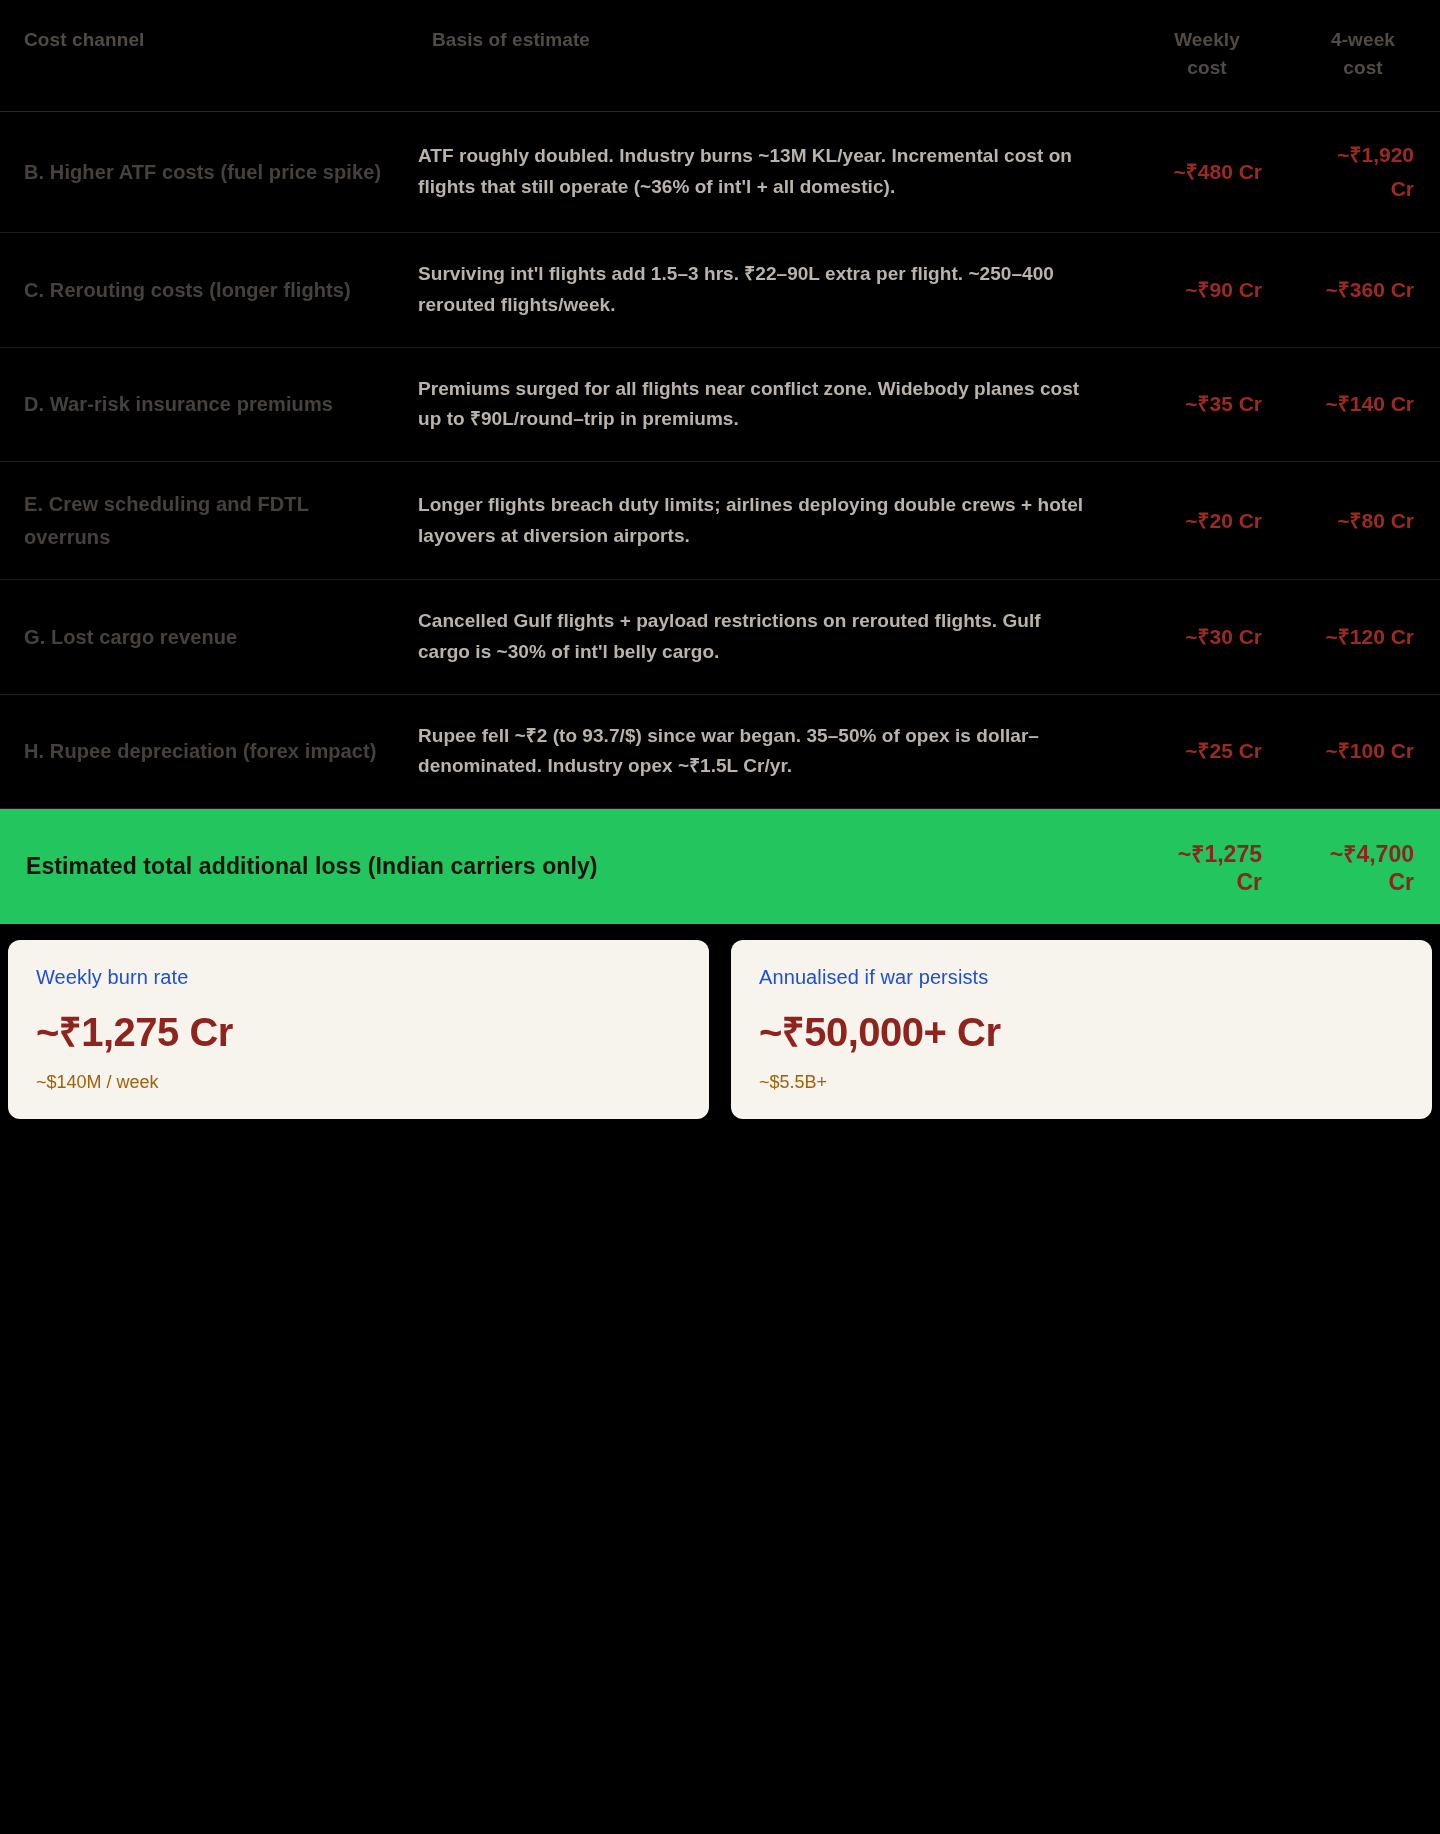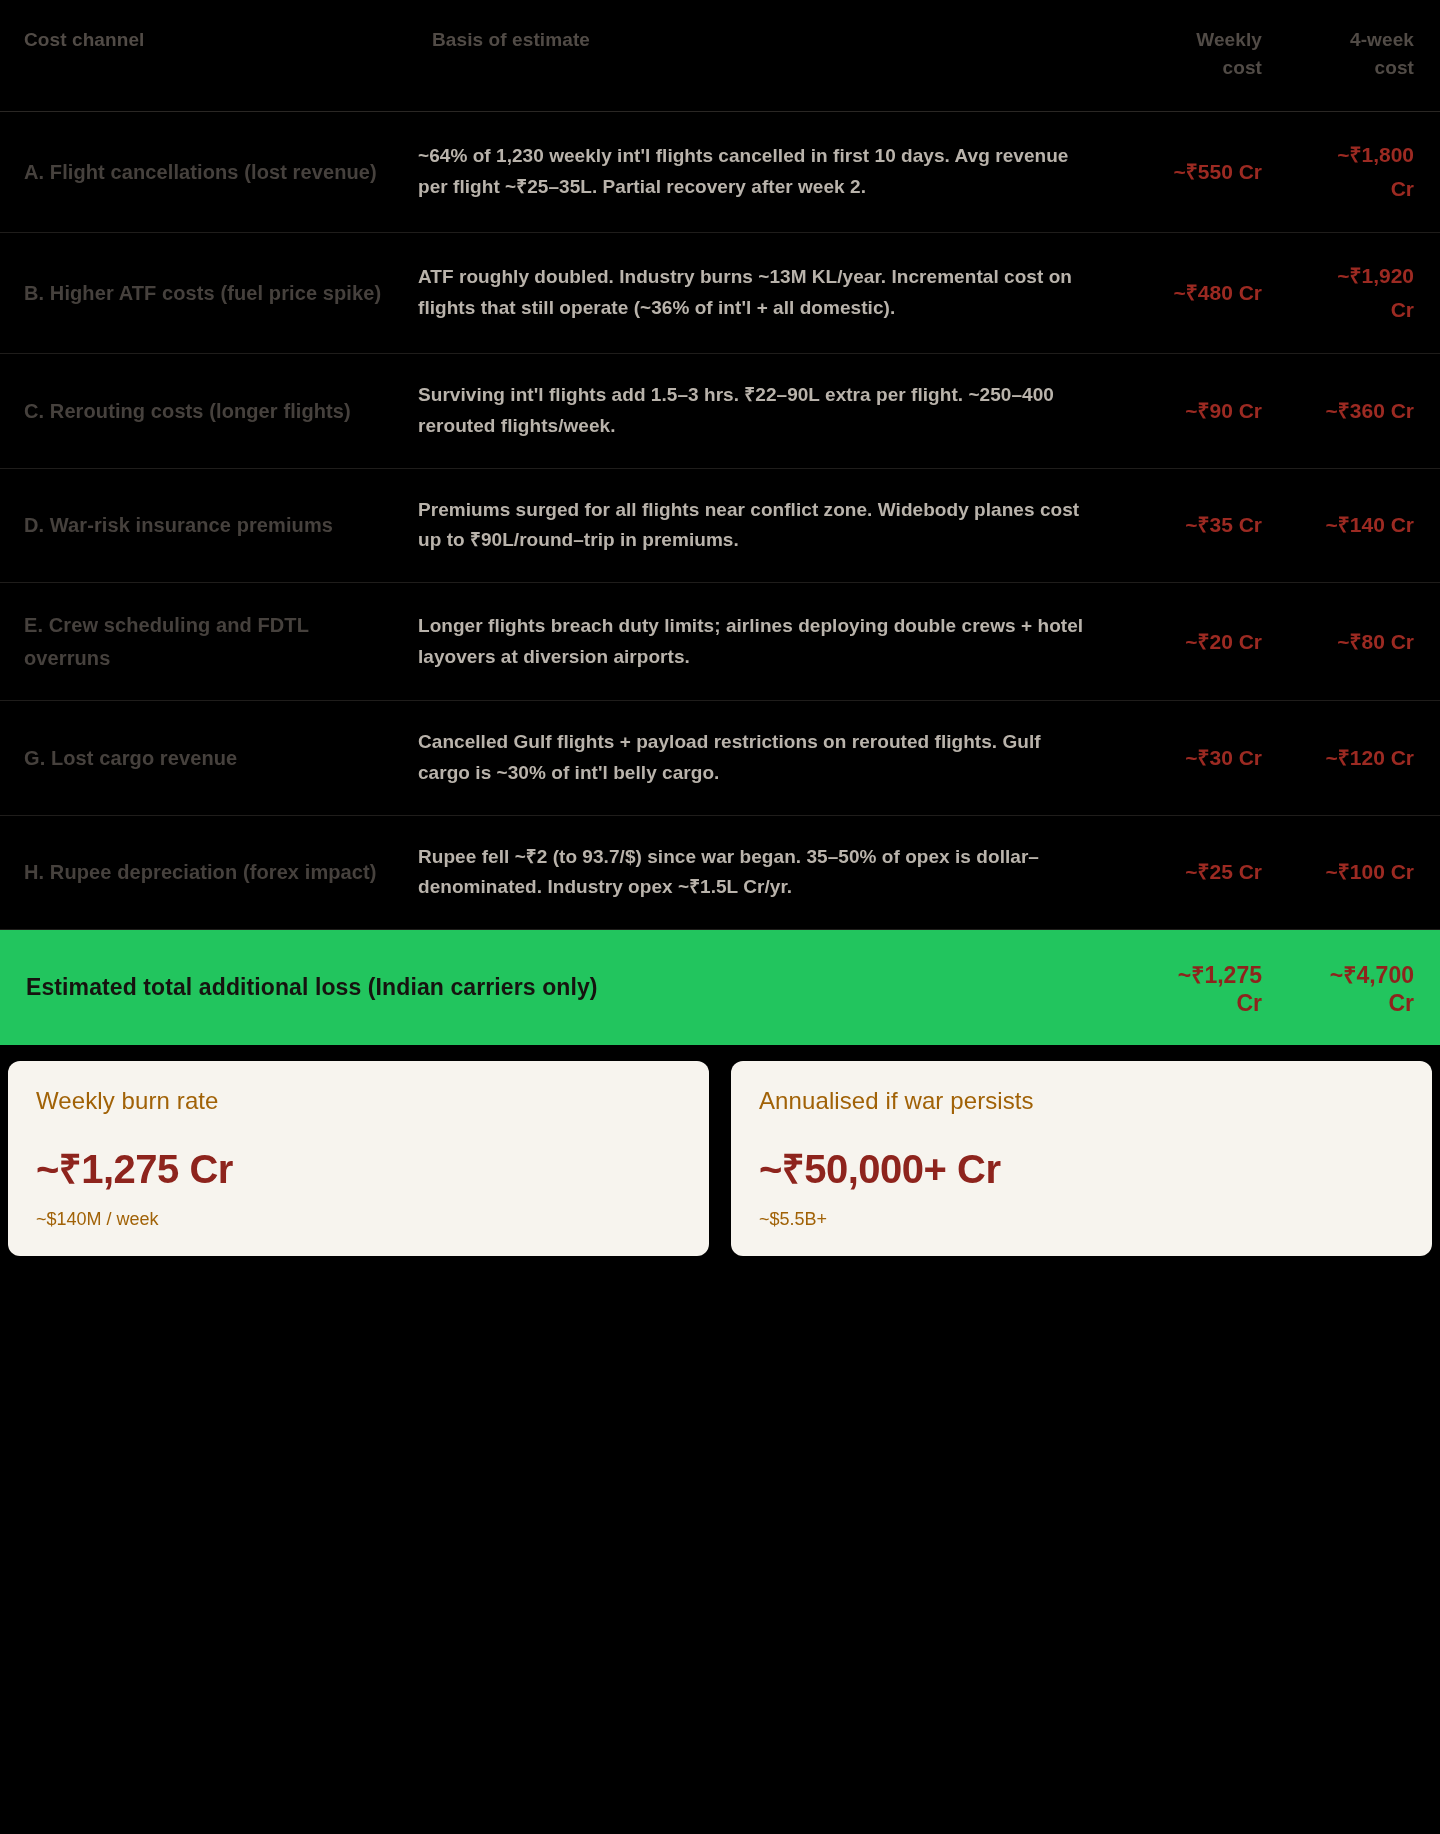--- a/index.html
+++ b/index.html
@@ -35,21 +35,21 @@
     font-weight: bold;
     color: #514b46;
     text-align: left;
     padding: 26px 24px 30px 24px;
     vertical-align: top;
     line-height: 1.45;
     border-bottom: 1px solid #2a2724;
     letter-spacing: 0.1px;
   }
   thead th.num {
-    text-align: right;
+    text-align: center;
     padding-right: 26px;
   }
 
   tbody td {
     padding: 26px 24px;
     vertical-align: middle;
     border-bottom: 1px solid #1f1d1b;
     line-height: 1.62;
   }
   td.channel {
@@ -103,24 +103,24 @@
     background: #000000;
   }
   .card {
     flex: 1 1 0;
     background: #f7f4ee;
     border-radius: 12px;
     padding: 26px 28px 26px 28px;
     min-height: 150px;
   }
   .card-label {
-    font-size: 24px;
-    color: #a16207;
+    font-size: 20px;
+    color: #1d4ed8;
     font-weight: normal;
-    margin-bottom: 25px;
+    margin-bottom: 14px;
     letter-spacing: 0.1px;
   }
   .card-value {
     font-size: 40px;
     font-weight: bold;
     color: #8e241d;
     letter-spacing: -0.5px;
     margin-bottom: 14px;
   }
   .card-sub {
@@ -142,26 +142,20 @@
     </colgroup>
     <thead>
       <tr>
         <th>Cost channel</th>
         <th>Basis of estimate</th>
         <th class="num">Weekly cost</th>
         <th class="num">4-week cost</th>
       </tr>
     </thead>
     <tbody>
-      <tr>
-        <td class="channel">A. Flight cancellations (lost revenue)</td>
-        <td class="basis">~64% of 1,230 weekly int'l flights cancelled in first 10 days. Avg revenue per flight ~₹25–35L. Partial recovery after week 2.</td>
-        <td class="num">~₹550 Cr</td>
-        <td class="num">~₹1,800 Cr</td>
-      </tr>
       <tr>
         <td class="channel">B. Higher ATF costs (fuel price spike)</td>
         <td class="basis">ATF roughly doubled. Industry burns ~13M KL/year. Incremental cost on flights that still operate (~36% of int'l + all domestic).</td>
         <td class="num">~₹480 Cr</td>
         <td class="num">~₹1,920 Cr</td>
       </tr>
       <tr>
         <td class="channel">C. Rerouting costs (longer flights)</td>
         <td class="basis">Surviving int'l flights add 1.5–3 hrs. ₹22–90L extra per flight. ~250–400 rerouted flights/week.</td>
         <td class="num">~₹90 Cr</td>

